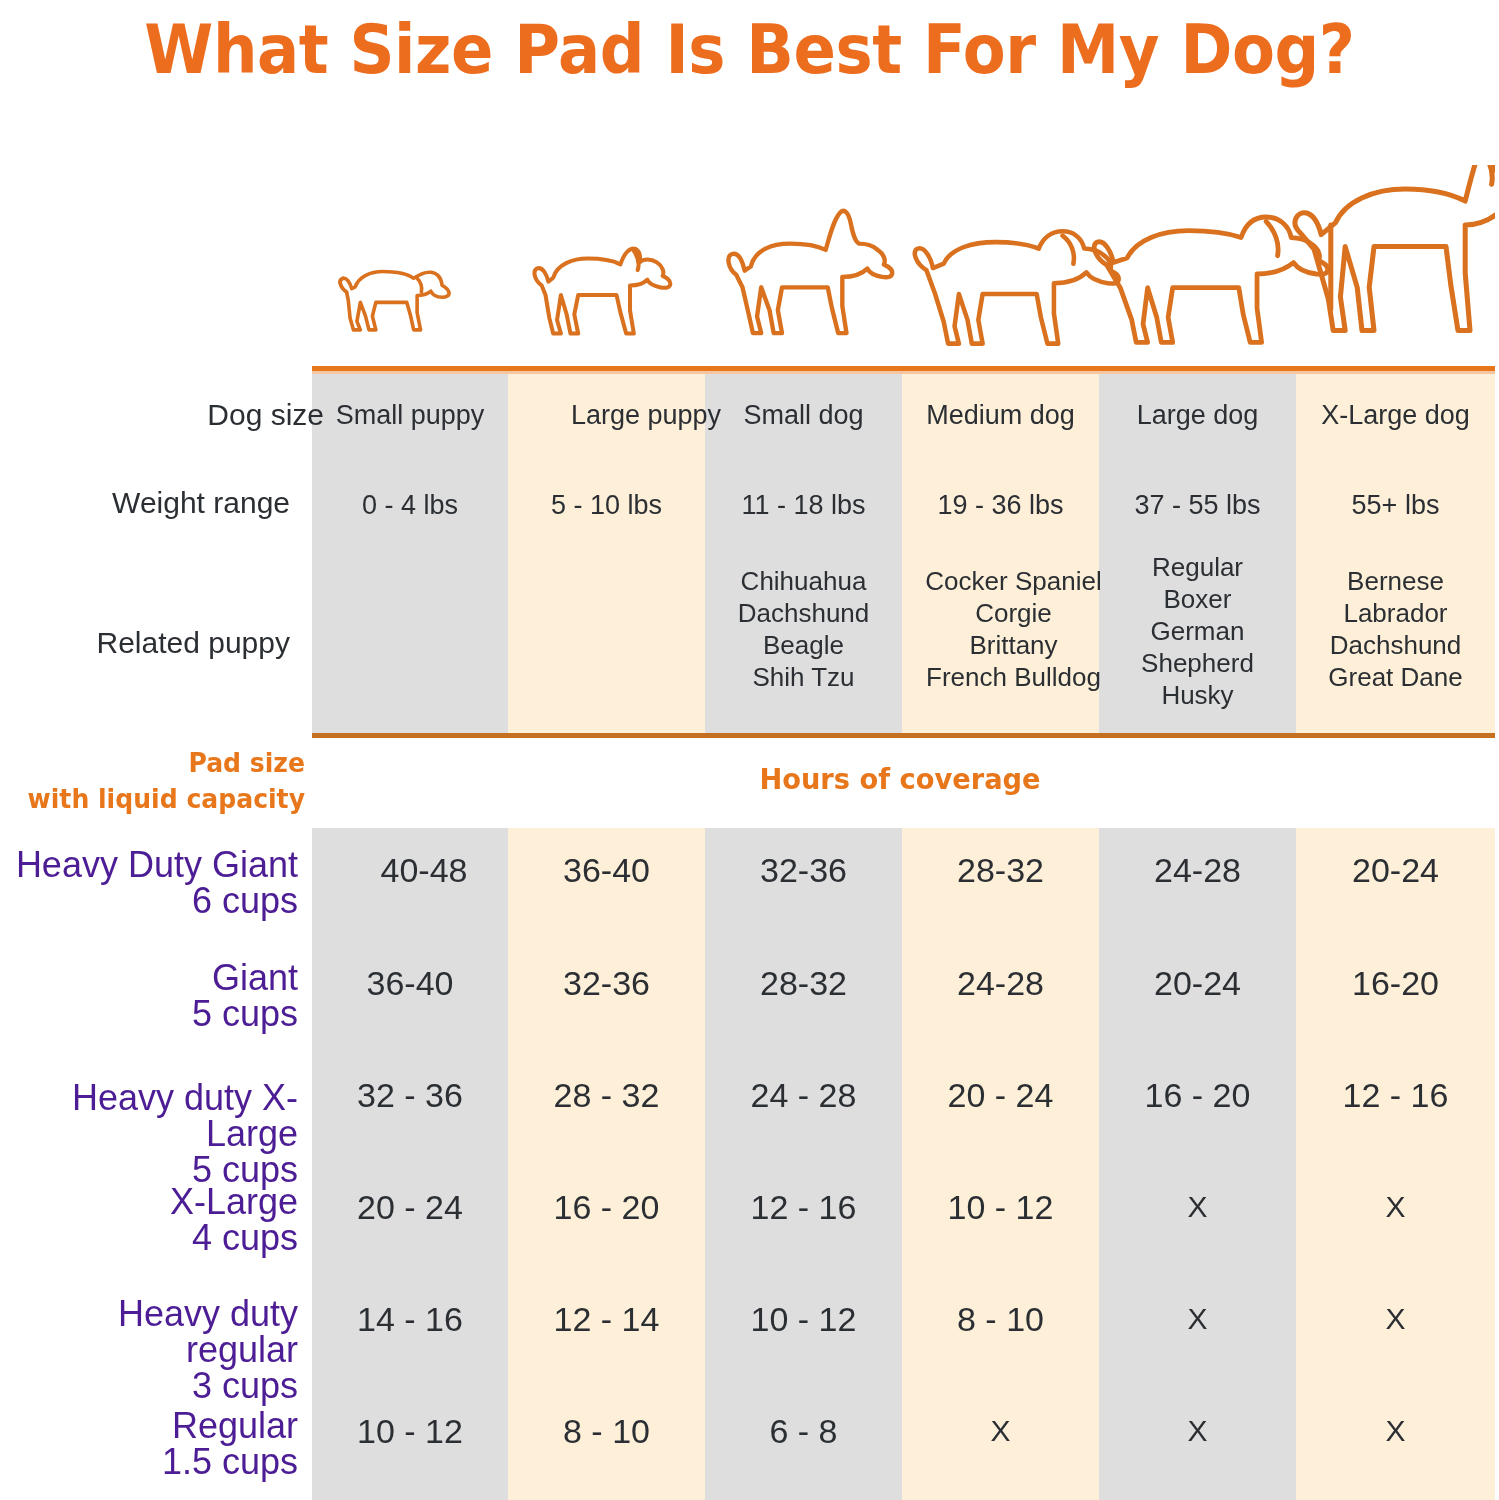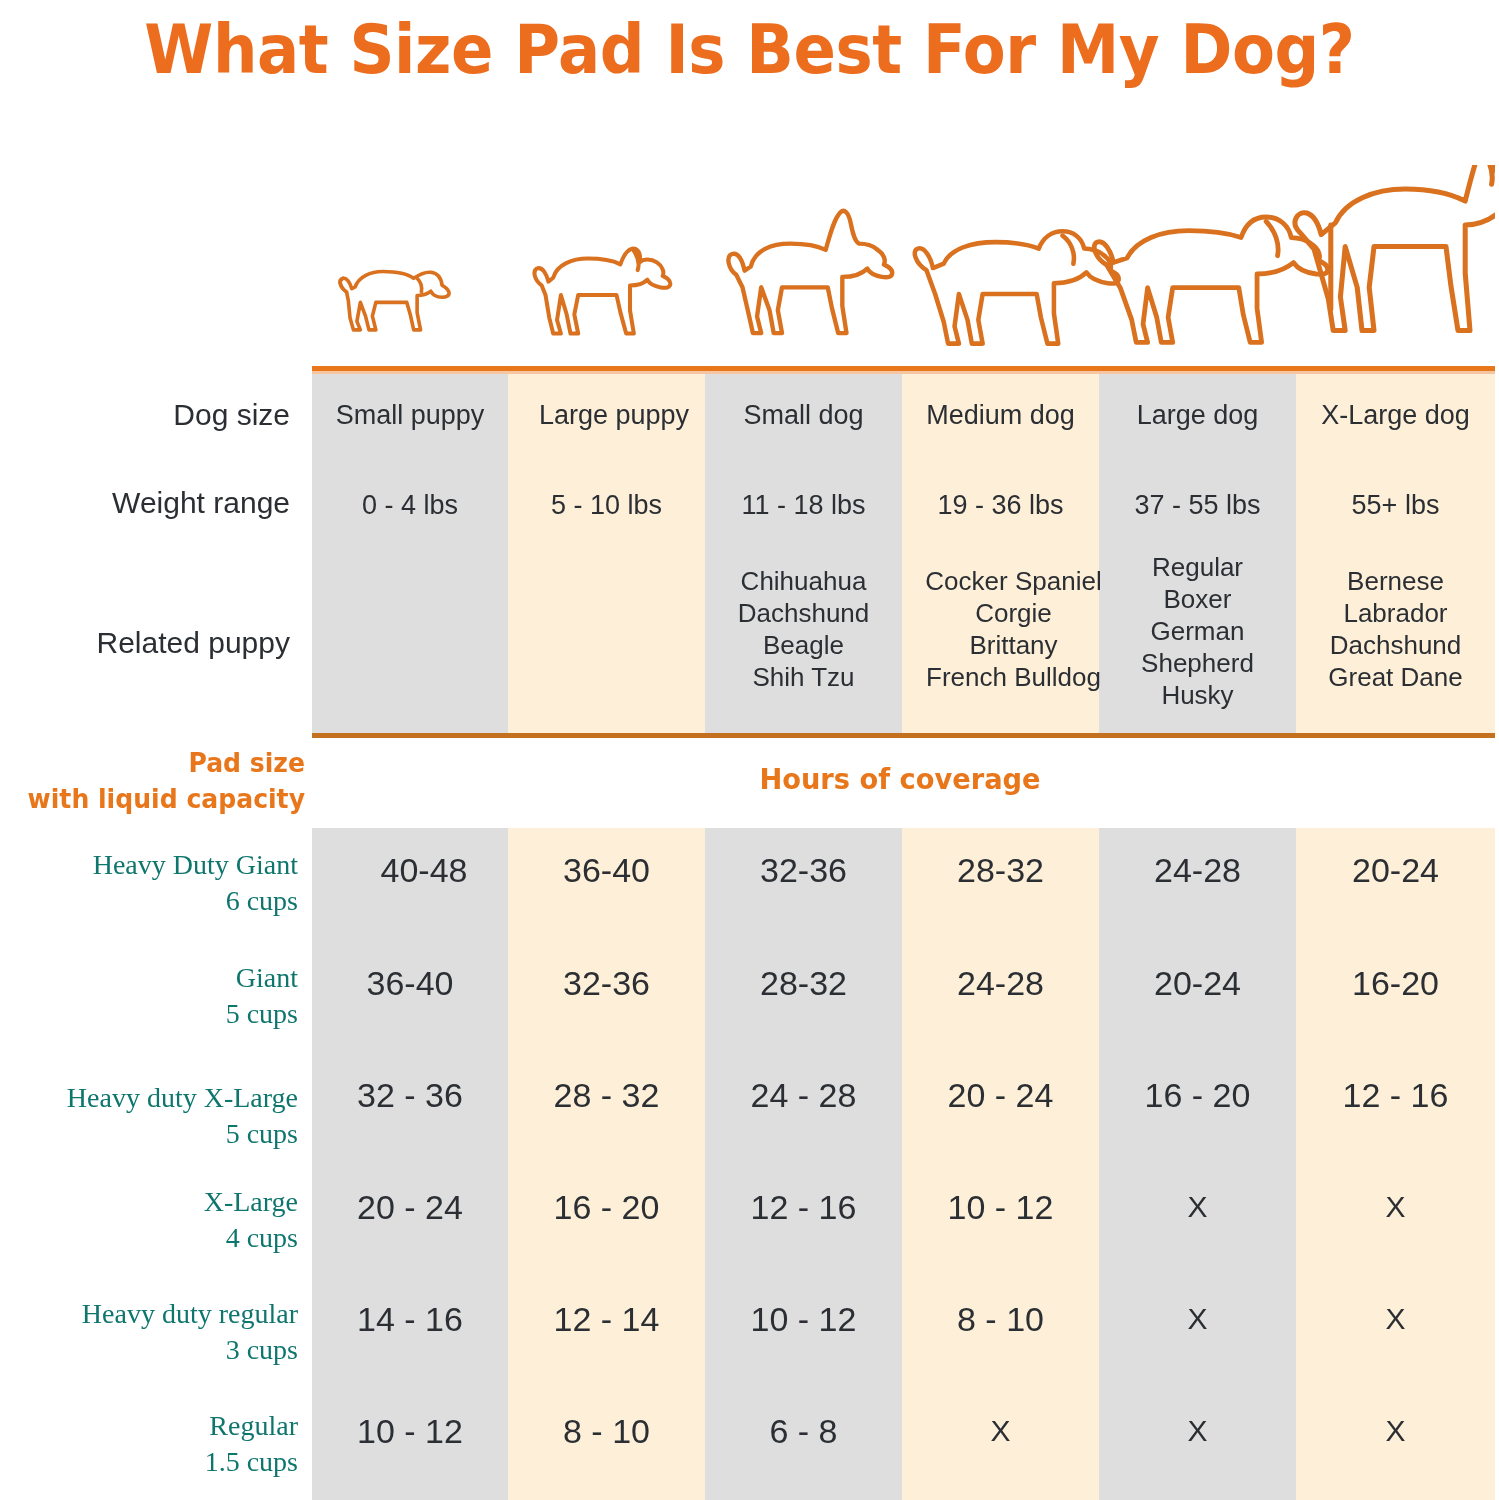--- a/index.html
+++ b/index.html
@@ -107,24 +107,24 @@
     line-height:38px;
     transform:scaleX(0.94);
     transform-origin:50% 50%;
   }
 
   
   .pad-label{
     position:absolute;
     left:0; width:298px;
     text-align:right;
-    font-size:28px;
+    font-size:36px;
     line-height:36px;
-    color:#0f766e;
-    font-family:Liberation Serif, serif;
+    color:#4c1d95;
+    font-family:Liberation Sans, sans-serif;
   }
   .hours-cell{
     position:absolute;
     text-align:center;
     font-size:34px;
     line-height:42px;
     color:#2b2f33;
     font-family:"Liberation Sans", sans-serif;
   }
 </style>
@@ -227,26 +227,26 @@
 <div id="ground-rule"></div>
 <div id="ground-rule-soft"></div>
 
 <div class="stripe gray" style="left:312px;  top:374px; width:196px; height:359px;"></div>
 <div class="stripe cream" style="left:508px;  top:374px; width:197px; height:359px;"></div>
 <div class="stripe gray" style="left:705px;  top:374px; width:197px; height:359px;"></div>
 <div class="stripe cream" style="left:902px;  top:374px; width:197px; height:359px;"></div>
 <div class="stripe gray" style="left:1099px; top:374px; width:197px; height:359px;"></div>
 <div class="stripe cream" style="left:1296px; top:374px; width:199px; height:359px;"></div>
 
-<div class="row-label" style="top:396px;">Dog size</div>
+<div class="row-label" style="top:396px;padding-left:34px;">Dog size</div>
 <div class="row-label" style="top:484px;">Weight range</div>
 <div class="row-label" style="top:624px;">Related puppy</div>
 
 <div class="cell" style="left:312px;  top:398px; width:196px;">Small puppy</div>
-<div class="cell" style="left:508px;  top:398px; width:212px;">Large puppy</div>
+<div class="cell" style="left:508px;  top:398px; width:212px;padding-left:32px;">Large puppy</div>
 <div class="cell" style="left:705px;  top:398px; width:197px;">Small dog</div>
 <div class="cell" style="left:902px;  top:398px; width:197px;">Medium dog</div>
 <div class="cell" style="left:1099px; top:398px; width:197px;">Large dog</div>
 <div class="cell" style="left:1296px; top:398px; width:199px;">X-Large dog</div>
 
 <div class="cell" style="left:312px;  top:488px; width:196px;">0 - 4 lbs</div>
 <div class="cell" style="left:508px;  top:488px; width:197px;">5 - 10 lbs</div>
 <div class="cell" style="left:705px;  top:488px; width:197px;">11 - 18 lbs</div>
 <div class="cell" style="left:902px;  top:488px; width:197px;">19 - 36 lbs</div>
 <div class="cell" style="left:1099px; top:488px; width:197px;">37 - 55 lbs</div>

